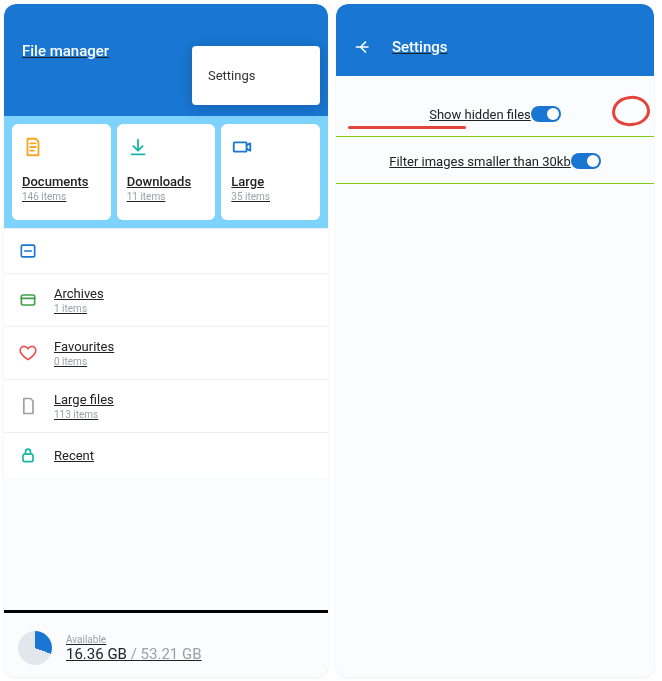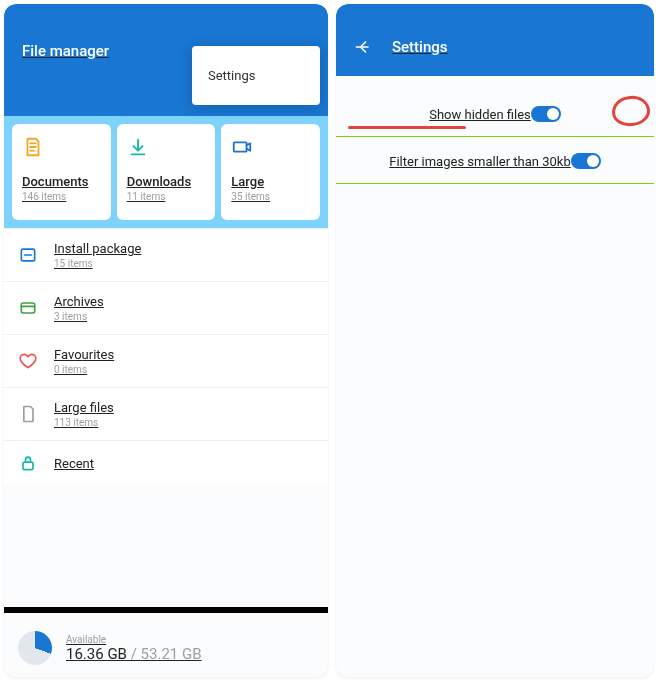--- a/index.html
+++ b/index.html
@@ -98,21 +98,21 @@
     border-top:1px solid #eef0f2;
     cursor:pointer;
   }
   .row .ric { width:20px;height:20px; margin-right:16px; flex-shrink:0;}
   .row .rtext { display:flex;flex-direction:column;}
   .row .rlbl { font-size:13px; color:#222;}
   .row .rsub { font-size:10px; color:#9aa0a6; margin-top:2px;}
   .storage {
     display:flex; align-items:center;
     padding:18px 14px 12px 14px;
-    border-top:6px solid #000000;
+    border-top:3px solid #000000;
     margin-top:auto;
   }
   .pie {
     width:34px;height:34px;border-radius:50%;
     background: conic-gradient(#1976d2 0 110deg, #e1e7ed 110deg 360deg);
     margin-right:14px;
   }
   .storage .slbl { font-size:10px;color:#9aa0a6;}
   .storage .sval { font-size:15px; color:#222; }
   .storage .sval .total { color:#9aa0a6;}
@@ -209,33 +209,29 @@
       <div class="sub">35 items</div>
     </div>
   </div>
 
   <div class="list">
     <div class="row">
       <svg class="ric c-blue" viewBox="0 0 24 24">
           <rect x="4" y="5" width="16" height="14" rx="2"></rect>
           <path d="M8 12h8"></path>
         </svg>
-      <div class="rtext">
-          <div class="rlbl">Install package</div>
-          <div class="rsub">15 items</div>
-        </div>
     </div>
     <div class="row">
       <svg class="ric c-green" viewBox="0 0 24 24">
           <rect x="4" y="6" width="16" height="12" rx="2"></rect>
           <path d="M4 10h16"></path>
         </svg>
       <div class="rtext">
           <div class="rlbl">Archives</div>
-          <div class="rsub">3 items</div>
+          <div class="rsub">1 items</div>
         </div>
     </div>
     <div class="row">
       <svg class="ric c-red" viewBox="0 0 24 24">
           <path d="M12 20s-7-4.5-9-9c-1.5-3.5 1-7 4.5-7 2 0 3.5 1.5 4.5 3 1-1.5 2.5-3 4.5-3 3.5 0 6 3.5 4.5 7-2 4.5-9 9-9 9z"></path>
         </svg>
       <div class="rtext">
           <div class="rlbl">Favourites</div>
           <div class="rsub">0 items</div>
         </div>

